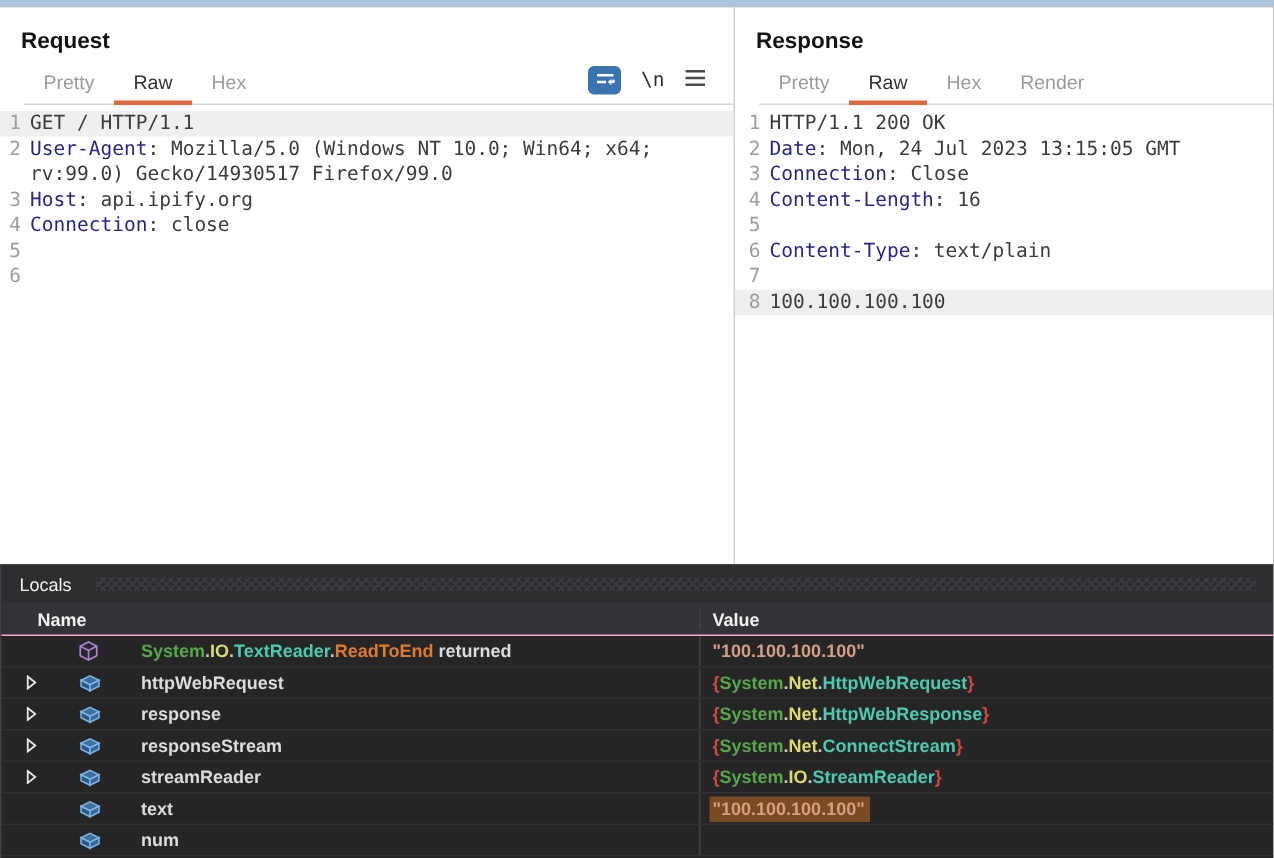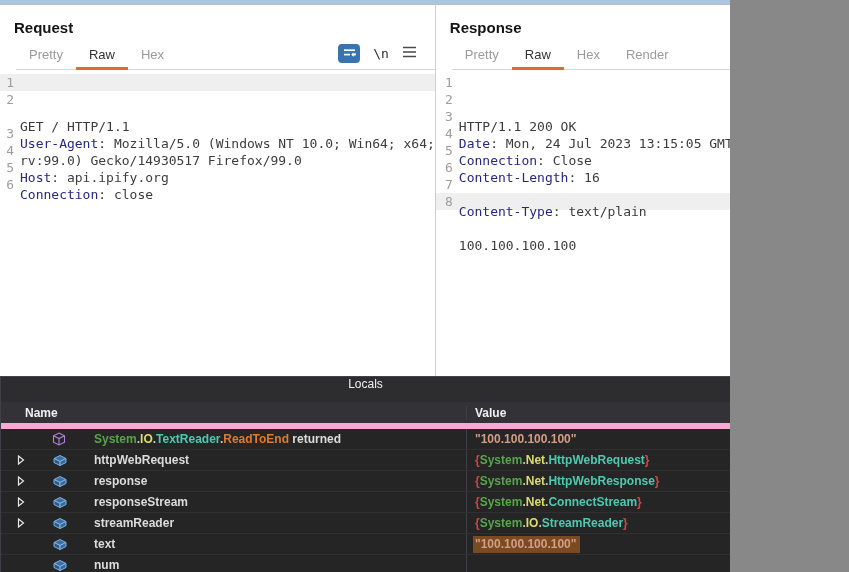--- a/index.html
+++ b/index.html
@@ -1,17 +1,17 @@
 <!DOCTYPE html>
 <html style="--accent-orange: #e2673a; --accent-strip: #aac6e2; --header-name-blue: #26268b; --caret-line-gray: #efefef; --value-highlight: #7a4b22; --type-green: #57a64a; --type-yellow: #dcdc6e; --type-teal: #4ec9b0; --method-orange: #e07a2e; --brace-red: #d04545; --string-tan: #d69d85;"><head>
 <meta charset="utf-8">
 <style>
   html,body{margin:0;padding:0;background:#888;}
   .screen{
-    position:relative;width:730px;height:572px;overflow:hidden;background:#fff;
+    position:relative;width:849px;height:572px;overflow:hidden;background:#fff;
     font-family:"Liberation Sans", sans-serif;
   }
   
   .top-accent{position:absolute;top:0;left:0;right:0;height:4px;
     background:var(--accent-strip,#aac6e2);border-bottom:1px solid #bdbdbd;}
   
   .editors{position:absolute;top:5px;left:0;right:0;height:371px;display:flex;background:#fff;}
   .pane{box-sizing:border-box;padding-top:12px;}
   .request-pane{width:490px;border-right:1px solid #cfcfcf;}
   .response-pane{flex:1;}
@@ -25,33 +25,33 @@
   .wrap-btn span.btnbg{display:flex;align-items:center;justify-content:center;width:22px;height:19px;
     background:#3a74b0;border-radius:4px;}
   .nl-btn{font-family:"DejaVu Sans Mono",monospace;font-size:13px;color:#2e2e2e;}
   
   .code{font-family:"DejaVu Sans Mono",monospace;font-size:13px;padding-top:4px;}
   .code-line{display:flex;height:17px;line-height:17px;}
   .code-line.hl{background:#efefef;}
   .ln{flex:none;text-align:right;color:#9d9d9d;}
   .request-pane .ln{width:14px;}
   .response-pane .ln{width:17px;}
-  .lt{padding-left:6px;white-space:pre;color:#3c3c3c;margin-top:44px;}
+  .lt{padding-left:6px;white-space:pre;color:#3c3c3c;}
   .s-header{color:#26268b;}
   .s-plain{color:#3c3c3c;}
   
   .locals{position:absolute;top:376px;left:0;right:0;bottom:0;background:#252526;
     border-top:1px solid #434346;border-left:1px solid #3f3f46;box-sizing:border-box;
     font-size:12px;color:#dcdcdc;}
-  .locals-title{height:25px;display:flex;align-items:center;background:#2d2d30;padding:0 12px;color:#f1f1f1;flex-direction:column;}
+  .locals-title{height:25px;display:flex;align-items:center;background:#2d2d30;padding:0 12px;color:#f1f1f1;}
   .texture{flex:1;height:9px;margin-left:16px;
     background-image:repeating-linear-gradient(45deg,#3e3e42 0 1px,transparent 1px 4px),
                      repeating-linear-gradient(-45deg,#3e3e42 0 1px,transparent 1px 4px);}
   .grid-header{display:flex;height:21px;align-items:center;background:#333337;
-    border-bottom:6px solid #f9a8d4;font-weight:bold;color:#f1f1f1;}
+    border-bottom:1px solid #f9a8d4;font-weight:bold;color:#f1f1f1;}
   .col-name{width:466px;box-sizing:border-box;border-right:1px solid #3f3f46;padding-left:24px;}
   .col-value{flex:1;padding-left:8px;}
   .lrow{display:flex;height:20px;align-items:center;border-bottom:1px solid #303034;font-weight:600;}
   .lrow .col-name{display:flex;align-items:center;height:100%;padding-left:16px;gap:20px;}
   .lrow .col-value{white-space:pre;}
   .exp-slot{width:15px;flex:none;display:flex;align-items:center;}
   .icon-slot{width:17px;flex:none;display:flex;align-items:center;margin-right:5px;}
   .c-plain{color:#dcdcdc;}
   .c-ns1{color:#57a64a;}
   .c-ns2{color:#dcdc6e;}

